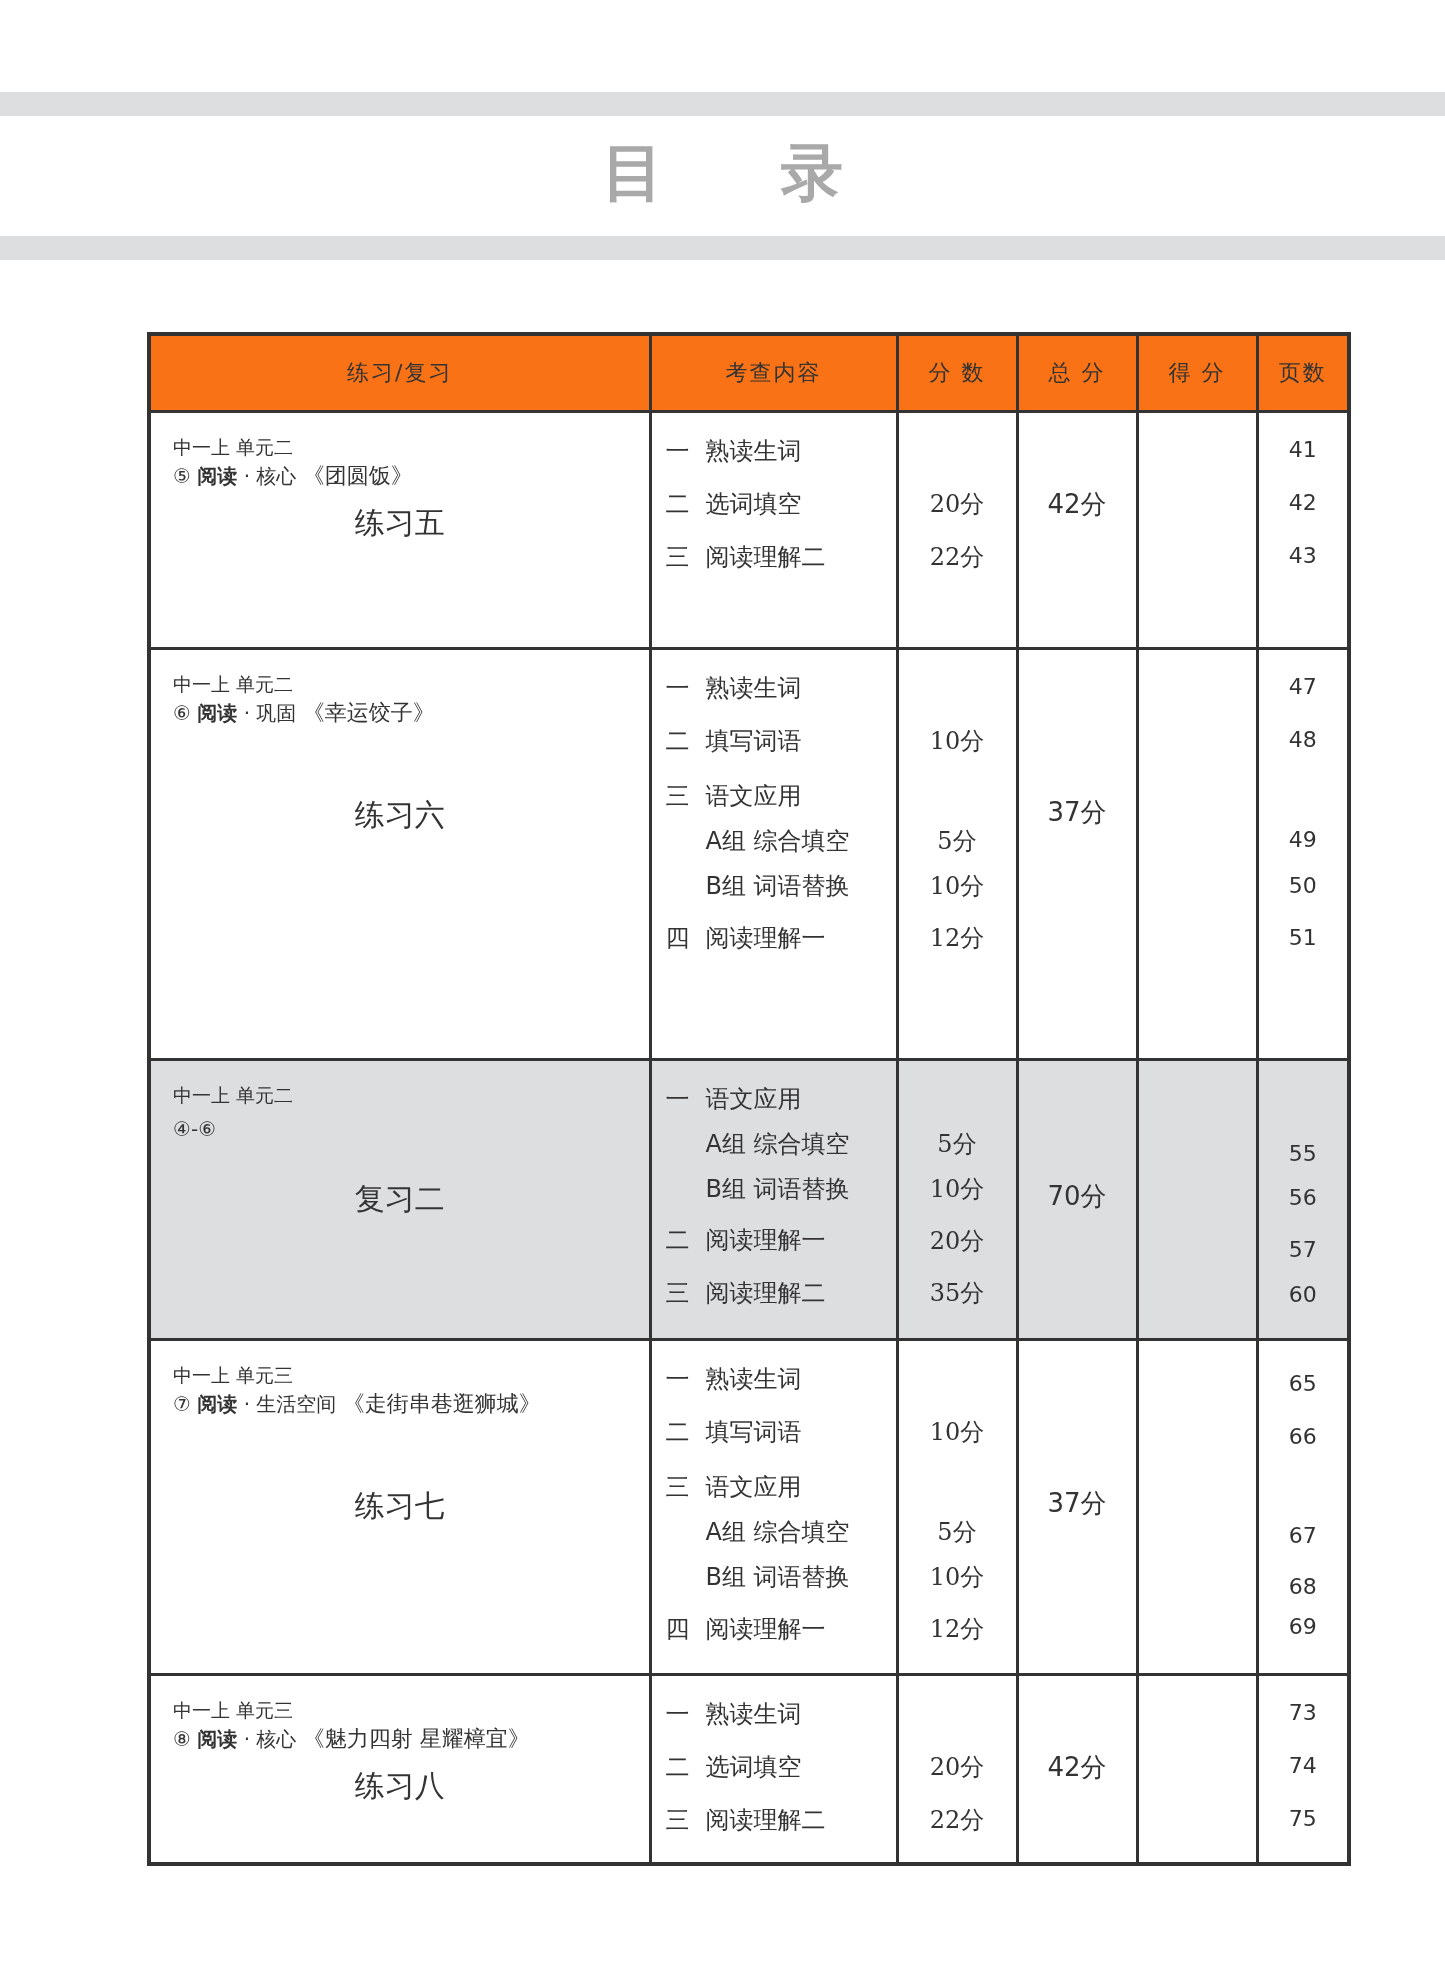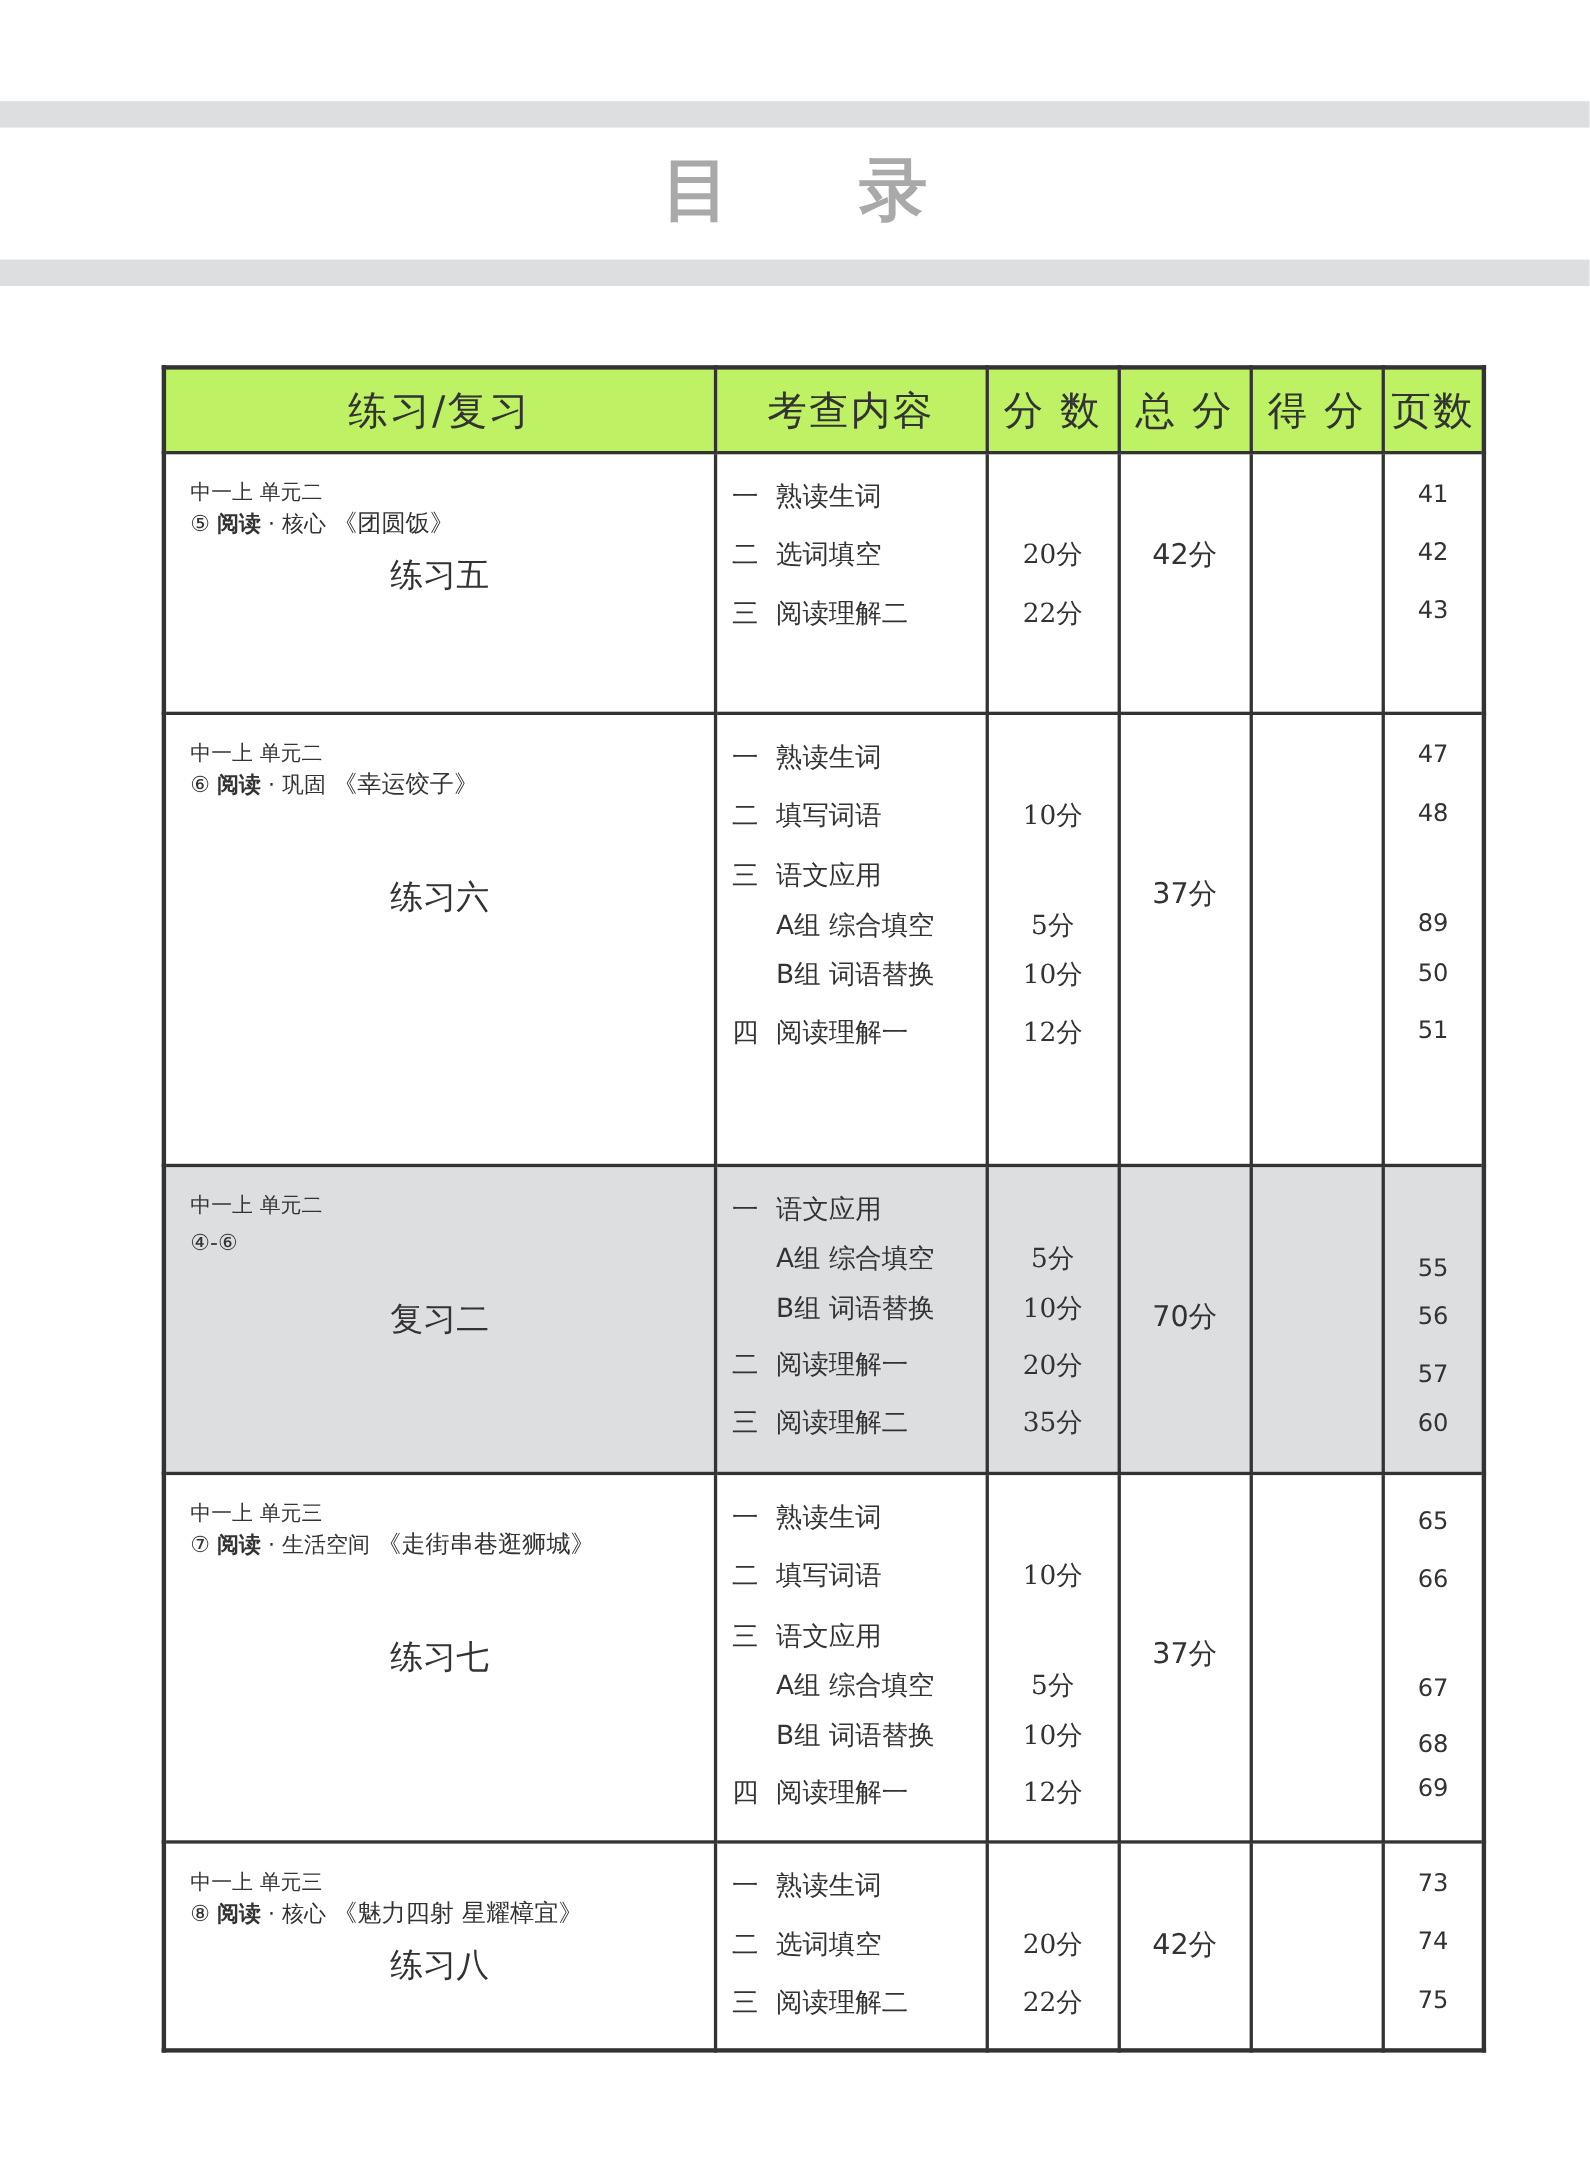--- a/index.html
+++ b/index.html
@@ -4,21 +4,21 @@
 <style>
   html, body { margin: 0; padding: 0; background: #ffffff; }
   body { width: 1445px; height: 1976px; position: relative; font-family: "DejaVu Sans", "Liberation Sans", sans-serif; color: #2a2a2a; overflow: hidden; }
   .band { position: absolute; left: 0; width: 1445px; background: #dcdedf; }
   .band.top { top: 92px; height: 24px; }
   .band.bottom { top: 236px; height: 24px; }
   .title { position: absolute; top: 138px; left: 0; width: 1445px; text-align: center; font-size: 62px; color: #a9a9a9; letter-spacing: 40px; font-family: Liberation Mono, monospace; font-weight: bold; line-height: 80px; padding-left: 40px; box-sizing: border-box; }
 
   table.toc { position: absolute; left: 147px; top: 332px; width: 1200px; border-collapse: collapse; table-layout: fixed; border: 4px solid #333; }
   table.toc th, table.toc td { border: 3px solid #333; padding: 0; vertical-align: top; }
-  table.toc th { background: #bef264; height: 74px; font-weight: normal; font-size: 36px; color: #333; text-align: center; vertical-align: middle; letter-spacing: 2px; }
+  table.toc th { background: #f97316; height: 74px; font-weight: normal; font-size: 22px; color: #333; text-align: center; vertical-align: middle; letter-spacing: 2px; }
   col.c1 { width: 501px; } col.c2 { width: 247px; } col.c3 { width: 120px; } col.c4 { width: 120px; } col.c5 { width: 120px; } col.c6 { width: 92px; }
 
   tr.shaded td { background: #dcdee0; }
   .cell-left { position: relative; height: 100%; }
   .meta1 { position: absolute; left: 22px; font-size: 19px; color: #333; }
   .meta2 { position: absolute; left: 22px; font-size: 20px; color: #333; white-space: nowrap; }
   .meta2 .bold { font-weight: bold; }
   .meta2 .book { font-family: "DejaVu Serif", serif; font-size: 22px; }
   .exname { position: absolute; left: 0; width: 100%; text-align: center; font-size: 30px; color: #333; }
 
@@ -125,21 +125,21 @@
       <td>
           <div class="stack" style="height:332px">
             <div class="total" style="top:145px">37分</div>
           </div>
         </td>
       <td></td>
       <td>
           <div class="stack pages" style="height:408px">
         <div class="line" style="top:24px">47</div>
         <div class="line" style="top:77px">48</div>
-        <div class="line" style="top:177px">89</div>
+        <div class="line" style="top:177px">49</div>
         <div class="line" style="top:223px">50</div>
         <div class="line" style="top:275px">51</div>
       </div>
         </td>
     </tr>
 
     <tr class="shaded" style="height:277px">
       <td>
           <div class="cell-left" style="height:277px">
         <div class="meta1" style="top:22px">中一上 单元二</div>

